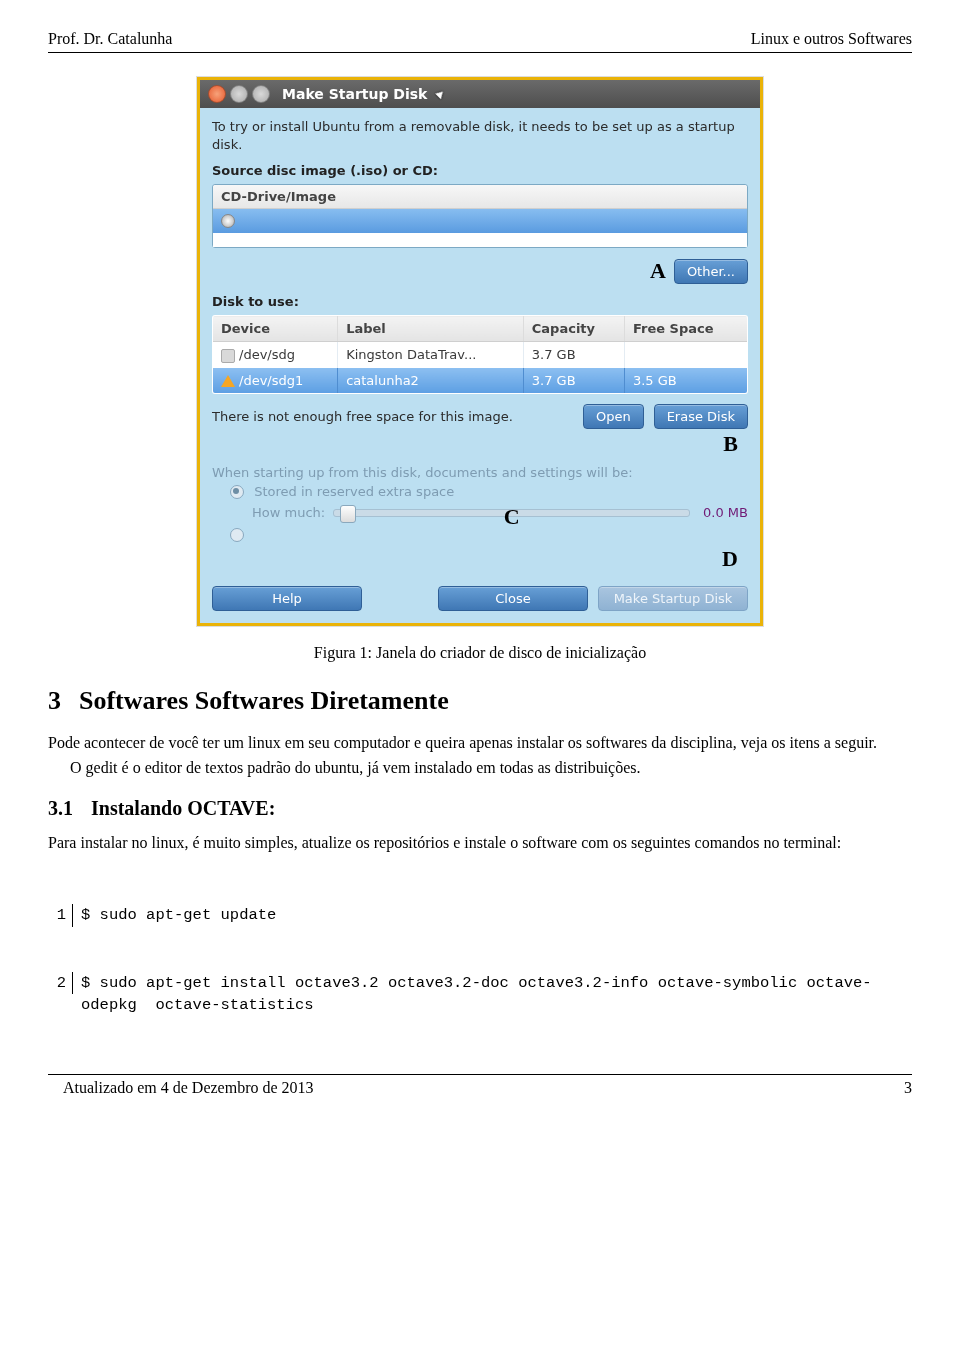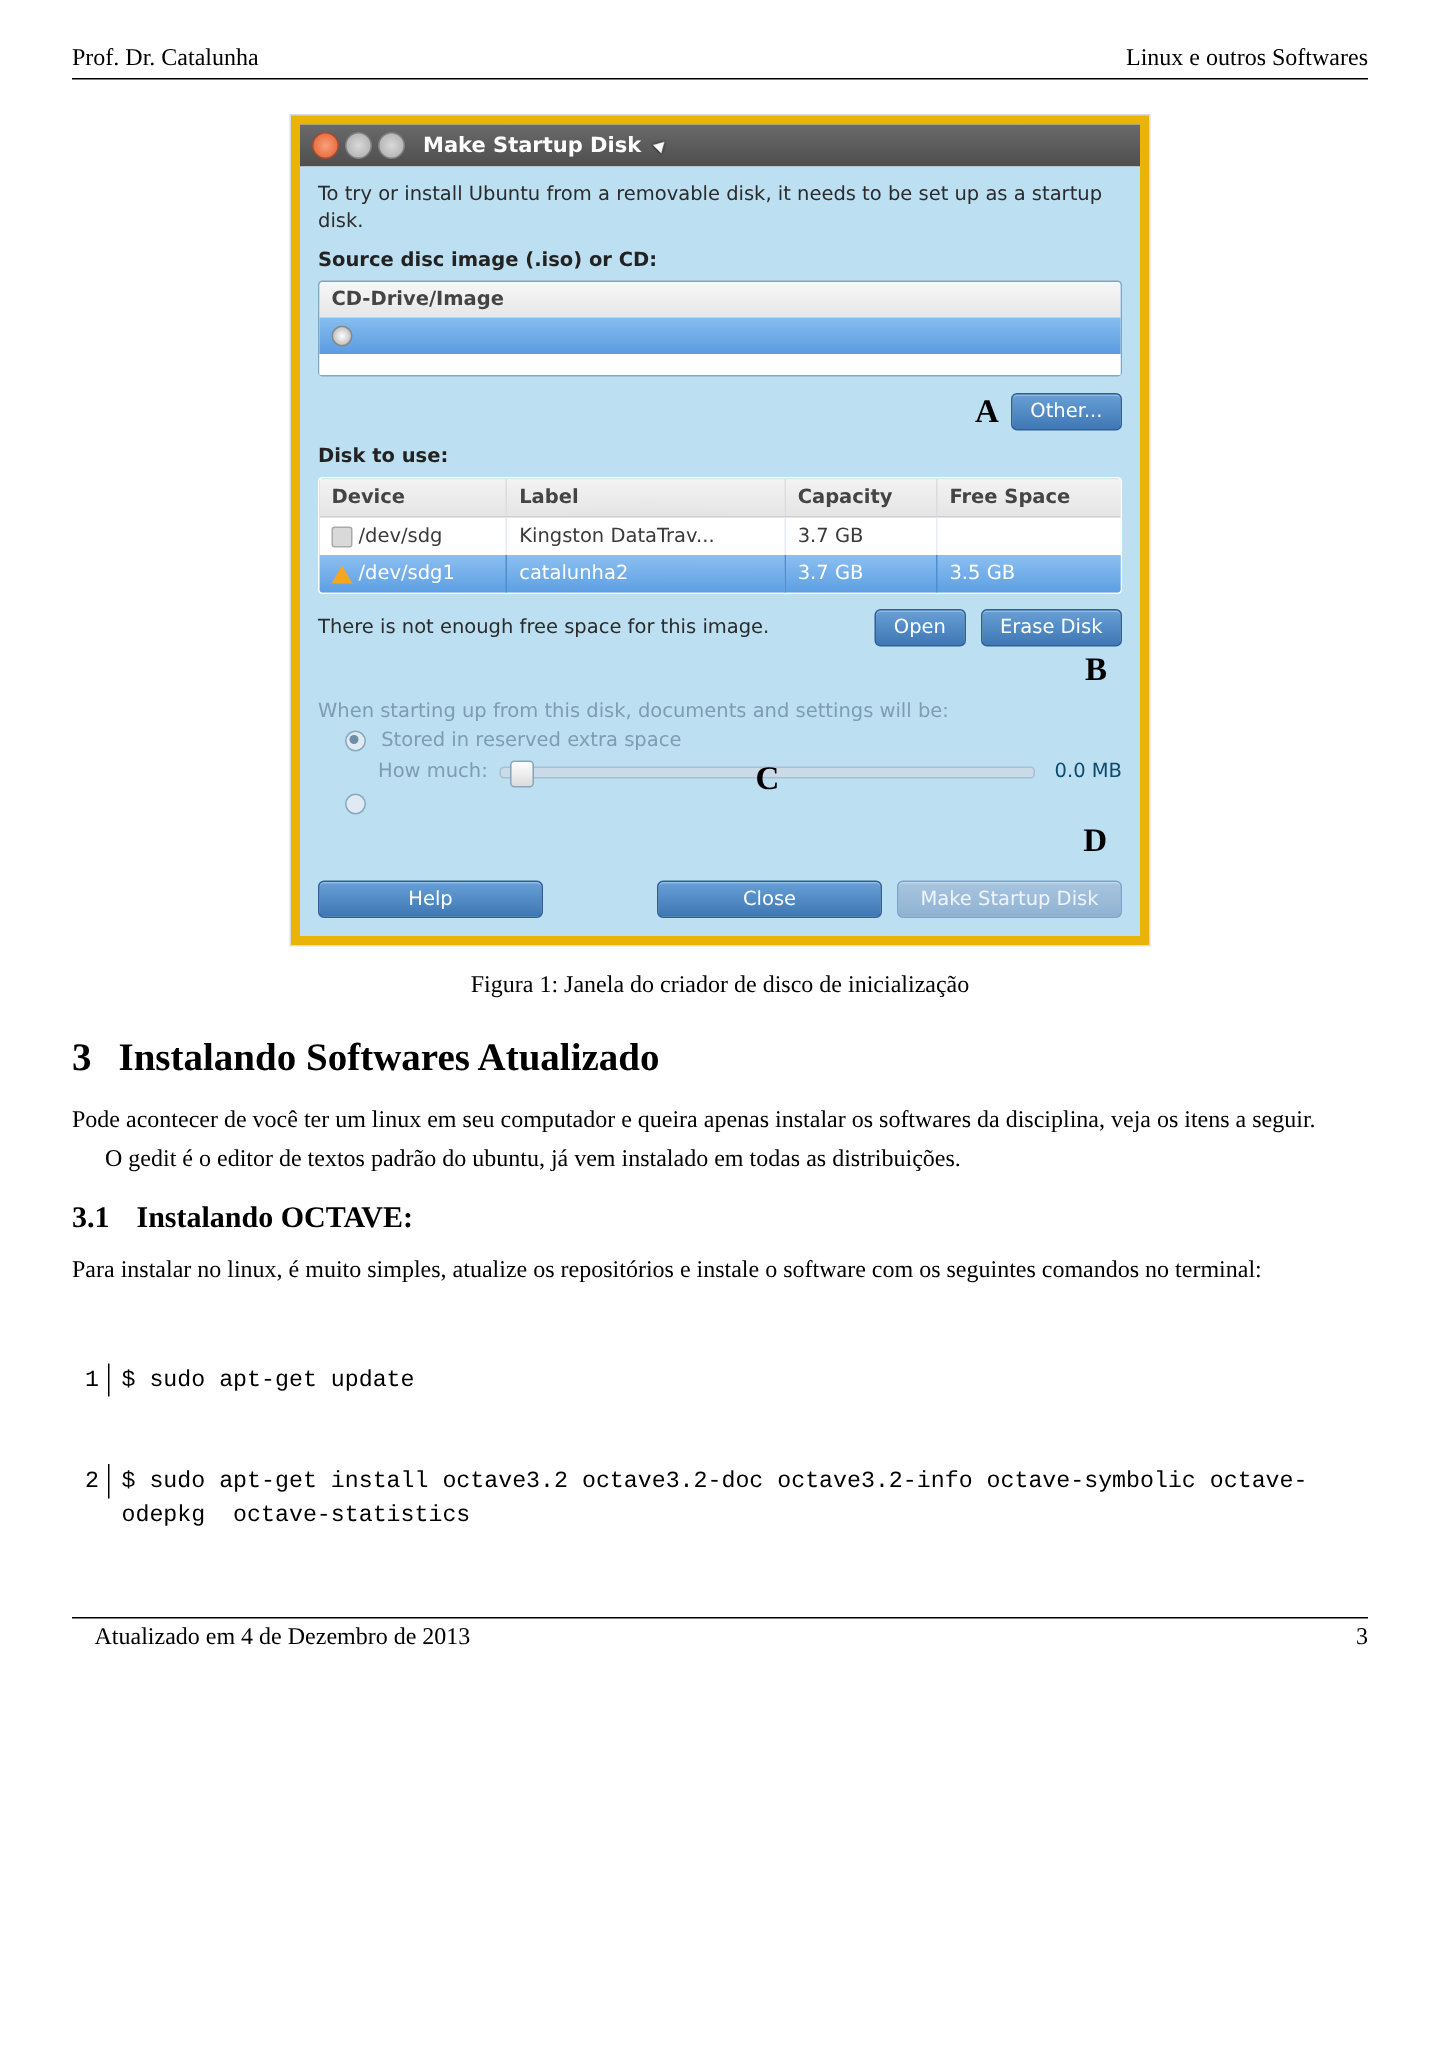--- a/index.html
+++ b/index.html
@@ -87,21 +87,21 @@
   }
   .coderow .codecell {
     flex: 1;
     white-space: pre-wrap;
     word-break: break-word;
   }
   
   .shot {
     display: inline-block;
     width: 560px;
-    border: 6px solid #eab308;
+    border: 3px solid #eab308;
     text-align: left;
     font-family: "DejaVu Sans", "Liberation Sans", sans-serif;
     font-size: 13px;
     color: #3a3a3a;
     box-shadow: 0 0 0 1px #ddd;
   }
   .titlebar {
     background: linear-gradient(#6a6a6a, #4e4e4e);
     color: #fff;
     height: 28px;
@@ -204,21 +204,21 @@
   }
   .radio.sel::after{
     content:""; position:absolute; left:2px; top:2px; width:6px; height:6px; border-radius:50%; background:#6d8ea5;
   }
   .radio-row{ margin:4px 0 4px 18px; }
   .sliderbox{ display:flex; align-items:center; gap:8px; margin:6px 0 6px 40px; position:relative;}
   .sliderlabel{ color:#7e9cb2; font-style: normal;}
   .track{ flex:1; height:6px; background:#cadbe7; border:1px solid #a6c0d2; border-radius:3px; position:relative;}
   .thumb{ position:absolute; left:6px; top:-5px; width:14px; height:16px; background:linear-gradient(#fefefe,#dcdcdc); border:1px solid #8aa8bd; border-radius:3px;}
   .slider-annot{ position:absolute; left:50%; top:-6px; transform:translateX(-50%); }
-  .slider-end{ color:#0c4a6e; min-width:50px; text-align:right;}
+  .slider-end{ color:#701a75; min-width:50px; text-align:right;}
   .bottombar{ display:flex; gap:10px; margin-top:14px;}
   .bottombar .spacer{ flex:1;}
   .bottombar .ubtn{ min-width:150px; text-align:center;}
 </style>
 </head>
 <body>
 
 <div class="page">
   <div class="header">
     <span>Prof. Dr. Catalunha</span>
@@ -308,21 +308,21 @@
           <button class="ubtn">Close</button>
           <button class="ubtn disabled">Make Startup Disk</button>
         </div>
       </div>
     </div>
   </div>
 
   <div class="figure-caption">Figura 1: Janela do criador de disco de inicialização</div>
 
   <h2 class="section">
-    <span class="secnum">3</span><span>Instalando Softwares Atualizado</span>
+    <span class="secnum">3</span><span>Softwares Softwares Diretamente</span>
   </h2>
   <p class="body">Pode acontecer de você ter um linux em seu computador e queira apenas instalar os softwares da disciplina, veja os itens a seguir.</p>
   <p class="body indent">O gedit é o editor de textos padrão do ubuntu, já vem instalado em todas as distribuições.</p>
 
   <h3 class="subsection">
     <span class="secnum">3.1</span><span>Instalando OCTAVE:</span>
   </h3>
   <p class="body">Para instalar no linux, é muito simples, atualize os repositórios e instale o software com os seguintes comandos no terminal:</p>
 
   <div class="codeblock">

